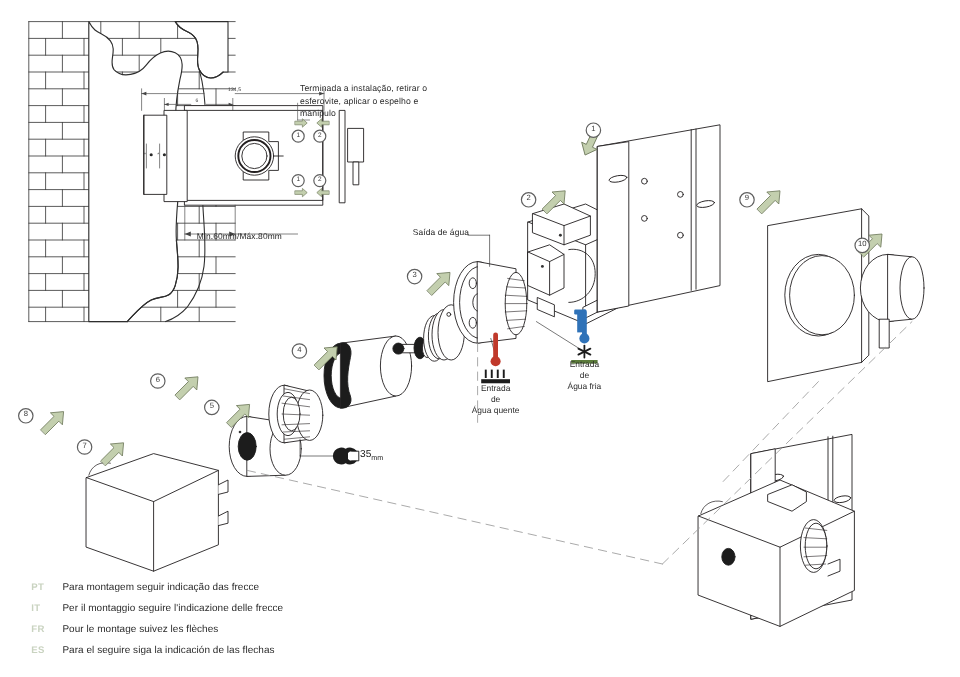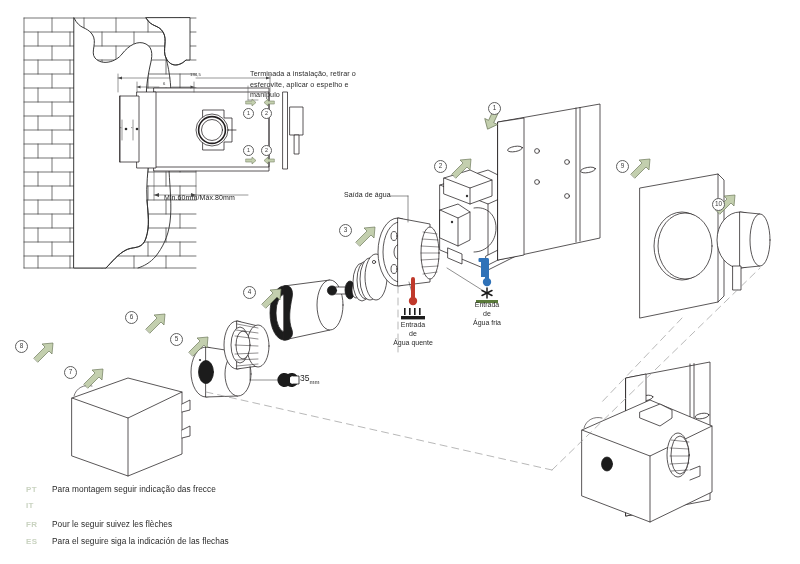--- a/index.html
+++ b/index.html
@@ -638,24 +638,25 @@
   <div class="callout" style="left:243px; top:145px; width:9px; height:9px; line-height:8px; font-size:5.4px;">1</div>
   <div class="callout" style="left:261px; top:145px; width:9px; height:9px; line-height:8px; font-size:5.4px;">2</div>
 
   <div id="legend">
     <div class="legend-row">
       <div class="legend-code">PT</div>
       <div class="legend-text">Para montagem seguir indicação das frecce</div>
     </div>
     <div class="legend-row">
       <div class="legend-code">IT</div>
+      <div class="legend-text">Per il montaggio seguire l'indicazione delle frecce</div>
     </div>
     <div class="legend-row">
       <div class="legend-code">FR</div>
-      <div class="legend-text">Pour le seguir suivez les flèches</div>
+      <div class="legend-text">Pour le montage suivez les flèches</div>
     </div>
     <div class="legend-row">
       <div class="legend-code">ES</div>
       <div class="legend-text">Para el seguire siga la indicación de las flechas</div>
     </div>
   </div>
 
 </div>
 
 </body></html>

